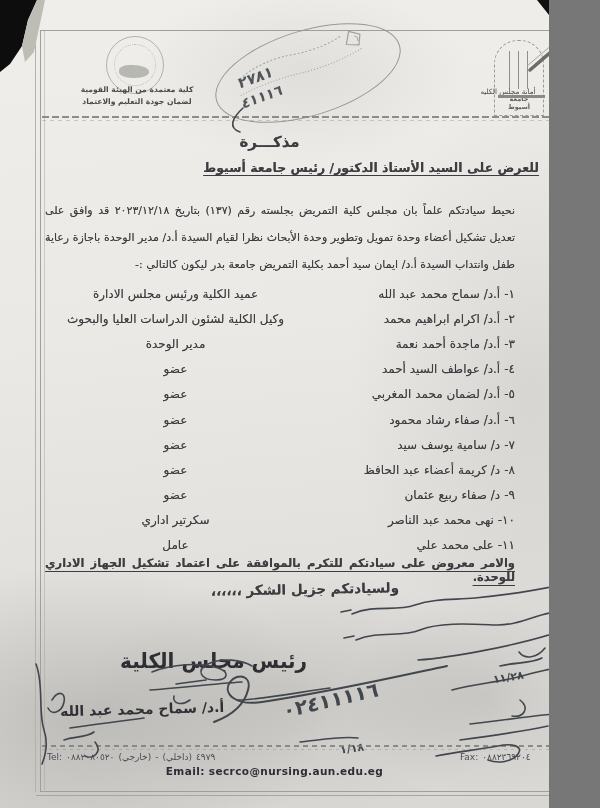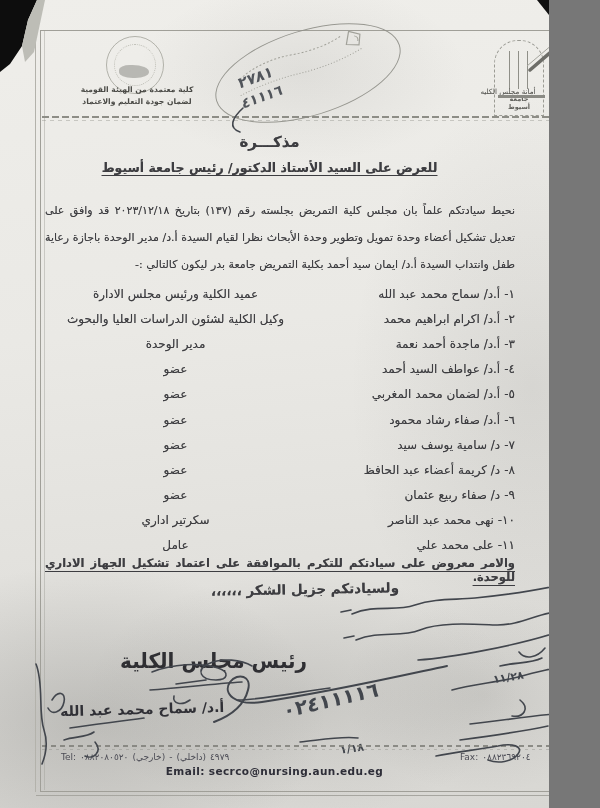--- a/index.html
+++ b/index.html
@@ -35,21 +35,21 @@
   .arch .c1{left:14px;} .arch .c2{left:23px;} .arch .c3{left:32px;}
   .arch-txt{position:absolute;left:0;right:0;bottom:4px;text-align:center;font-size:6.5px;line-height:8px;color:#5f5f5a;font-weight:bold;}
   .council-cap{left:465px;top:87px;width:86px;text-align:center;font-size:7.2px;color:#4a4a46;}
   .council-line{left:498px;top:95px;width:47px;height:3px;background:#8a8a84;}
   .rule-dash{left:42px;top:116px;width:533px;height:2px;
     background:repeating-linear-gradient(90deg,#8d8d86 0 7px,transparent 7px 10px);}
   .rule-dash2{left:42px;top:120px;width:533px;height:1px;opacity:.4;
     background:repeating-linear-gradient(90deg,#8d8d86 0 4px,transparent 4px 8px);}
   
   .title{left:0;right:10px;top:133px;text-align:center;font-size:15px;font-weight:bold;}
-  .subtitle{left:0;right:10px;top:160px;text-align:center;font-size:12.5px;font-weight:bold;
+  .subtitle{left:0;right:10px;top:160px;text-align:right;font-size:12.5px;font-weight:bold;
     text-decoration:underline;text-underline-offset:3px;}
   .bodytxt{left:45px;right:34px;top:197px;font-size:11px;line-height:27px;text-align:justify;}
   .members{left:48px;right:34px;top:281px;}
   .mrow{display:flex;direction:rtl;height:25.2px;align-items:center;font-size:12px;}
   .mcell-name{width:212px;display:flex;gap:4px;white-space:nowrap;}
   .mcell-role{flex:1;text-align:center;}
   .closing{left:45px;right:34px;top:556px;font-size:11.5px;font-weight:bold;text-align:justify;text-align-last:justify;
     text-decoration:underline;text-underline-offset:4px;}
   .thanks{left:150px;width:310px;top:581px;text-align:center;font-size:13.5px;font-weight:bold;transform:rotate(-1deg);}
   
@@ -58,21 +58,21 @@
   
   .hand{color:#42464d;font-weight:bold;}
   .hw-big{left:282px;top:688px;font-size:20px;letter-spacing:4px;transform:rotate(-13deg) skewX(-6deg);}
   .hw-d1{left:493px;top:671px;font-size:11px;transform:rotate(-9deg);}
   .hw-d2{left:340px;top:742px;font-size:11px;transform:rotate(-7deg);}
   
   .foot-dash{left:42px;top:745px;width:533px;height:1.5px;opacity:.85;
     background:repeating-linear-gradient(90deg,#7f7f79 0 5px,transparent 5px 9px);}
   .foot-dash2{left:42px;top:749px;width:533px;height:1px;opacity:.35;
     background:repeating-linear-gradient(90deg,#7f7f79 0 3px,transparent 3px 7px);}
-  .tel{left:61px;top:752px;display:flex;gap:4px;font-size:9px;color:#4c4c55;align-items:center;}
+  .tel{left:47px;top:752px;display:flex;gap:4px;font-size:9px;color:#4c4c55;align-items:center;}
   .tel span{unicode-bidi:isolate;}
   .fax{left:460px;top:752px;display:flex;gap:4px;font-size:9px;color:#4c4c55;}
   .email{left:0;right:0;top:765px;text-align:center;font-size:10.5px;font-weight:bold;color:#2e2e38;letter-spacing:.4px;}
   svg.overlay{position:absolute;left:0;top:0;pointer-events:none;}
 </style>
 </head>
 <body>
 
 <div class="page">
 

